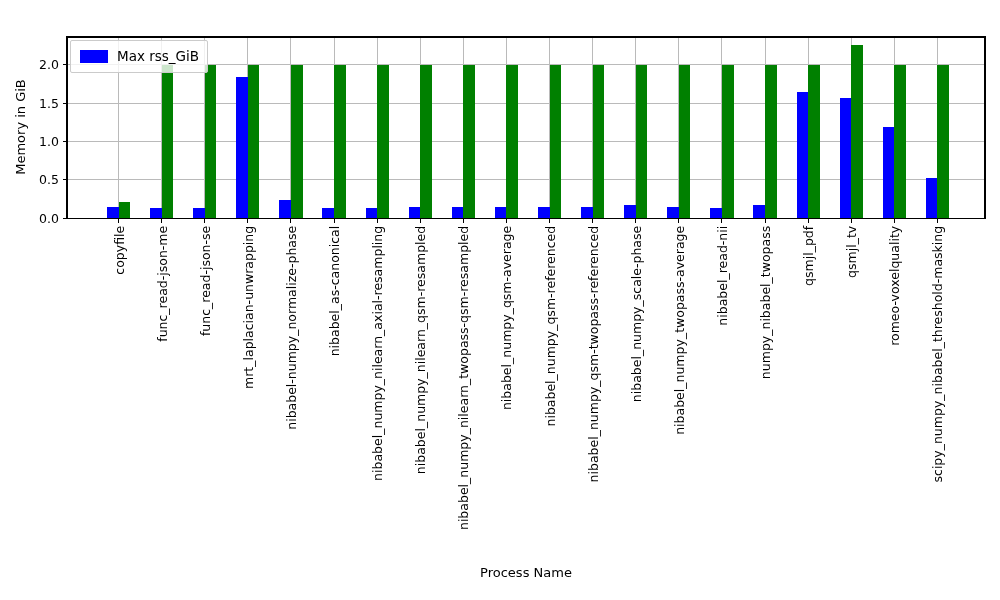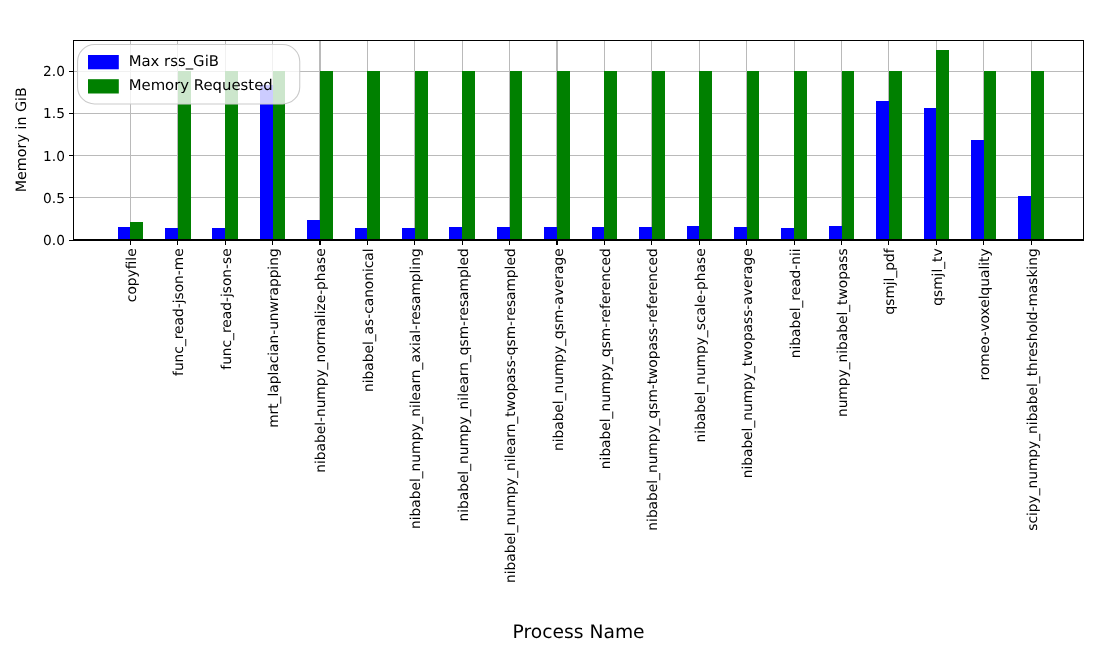--- a/index.html
+++ b/index.html
@@ -28,42 +28,42 @@
     text-align: center;
     font-size: 15px;
     color: #000000;
   }
   .x-label {
     position: absolute;
     left: 67px;
     top: 565px;
     width: 918px;
     text-align: center;
-    font-size: 17px;
+    font-size: 13px;
     color: #000000;
   }
   .y-label {
     position: absolute;
     left: 20px;
     top: 127px;
     transform: translate(-50%, -50%) rotate(-90deg);
     white-space: nowrap;
     font-size: 13px;
     color: #000000;
   }
   .legend {
     position: absolute;
     left: 70px;
     top: 40px;
     display: flex;
     flex-direction: column;
     gap: 6px;
-    padding: 7px 24px 8px 9px;
+    padding: 7px 8px 8px 9px;
     border: 1px solid #cbcbcb;
-    border-radius: 16px;
+    border-radius: 2px;
     background: rgba(255, 255, 255, 0.8);
   }
   .legend-row {
     display: flex;
     align-items: center;
     gap: 9px;
   }
   .swatch {
     display: inline-block;
     width: 28px;
@@ -200,19 +200,15 @@
     </svg>
 
   <div class="y-label">Memory in GiB</div>
   <div class="x-label">Process Name</div>
 
   <div class="legend">
     <div class="legend-row">
       <span class="swatch" id="swatch-0" style="background: rgb(0, 0, 255);"></span>
       <span class="legend-text">Max rss_GiB</span>
     </div>
-    <div class="legend-row">
-      <span class="swatch" id="swatch-1" style="background: rgb(0, 128, 0);"></span>
-      <span class="legend-text">Memory Requested</span>
-    </div>
   </div>
 
 </div>
 
 </body></html>

